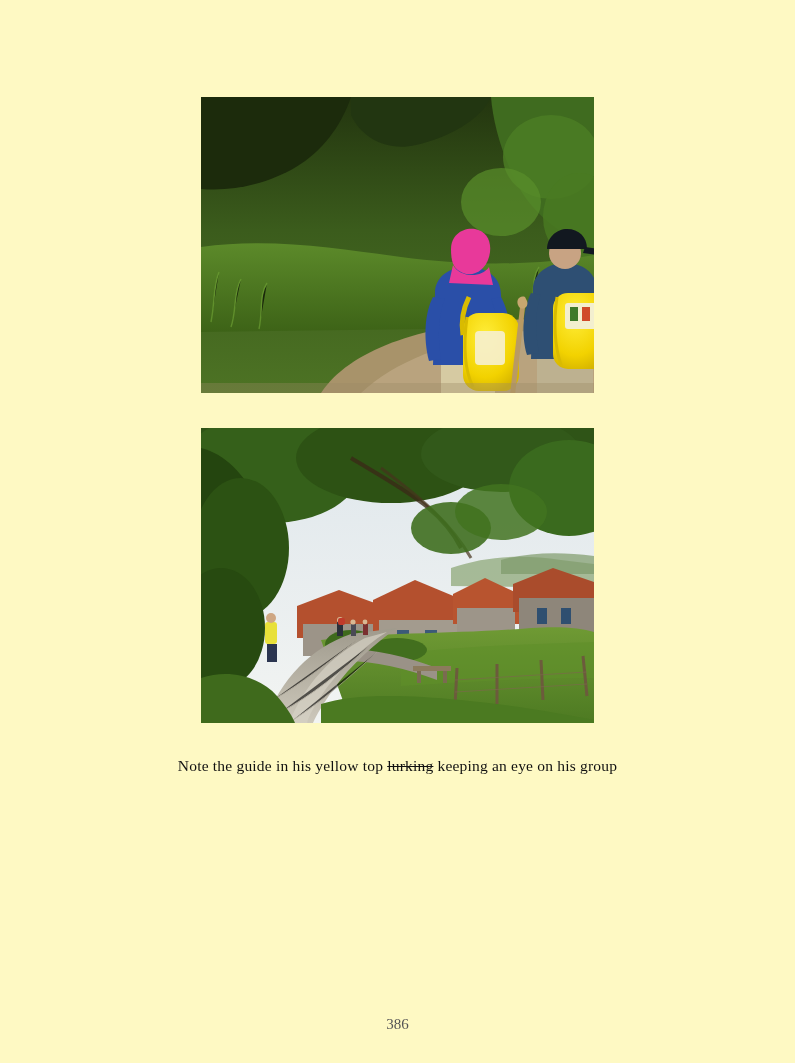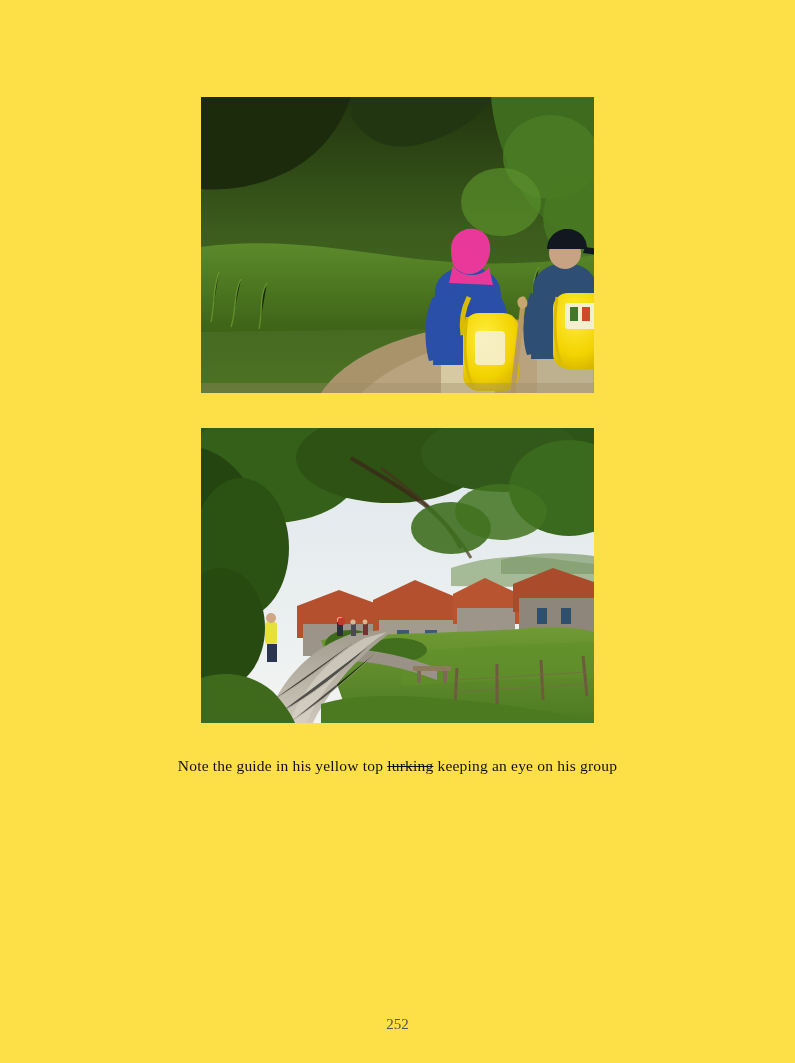--- a/index.html
+++ b/index.html
@@ -13,21 +13,21 @@
     position: relative;
     font-family: "Liberation Serif", serif;
     color: #000000;
     overflow: hidden;
   }
 
   .page {
     position: relative;
     width: 795px;
     height: 1063px;
-    background: #fde047;
+    background: #fef9c3;
   }
 
   
   .photo1 {
     position: absolute;
     left: 201px;
     top: 97px;
     width: 393px;
     height: 296px;
     overflow: hidden;
@@ -309,15 +309,15 @@
 
       <path d="M0,250 C30,240 60,250 76,268 C88,282 92,290 94,295 L0,295 Z" fill="#3f6a1c"></path>
       <path d="M120,276 C150,266 200,266 260,272 C320,278 360,286 393,292 L393,295 L120,295 Z" fill="#4b7a21"></path>
     </svg>
   </div>
 
   <div class="caption">
     <span>Note the guide in his yellow top </span><span class="strike">lurking</span><span> keeping an eye on his group</span>
   </div>
 
-  <div class="page-number">252</div>
+  <div class="page-number">386</div>
 
 </div>
 
 </body></html>

